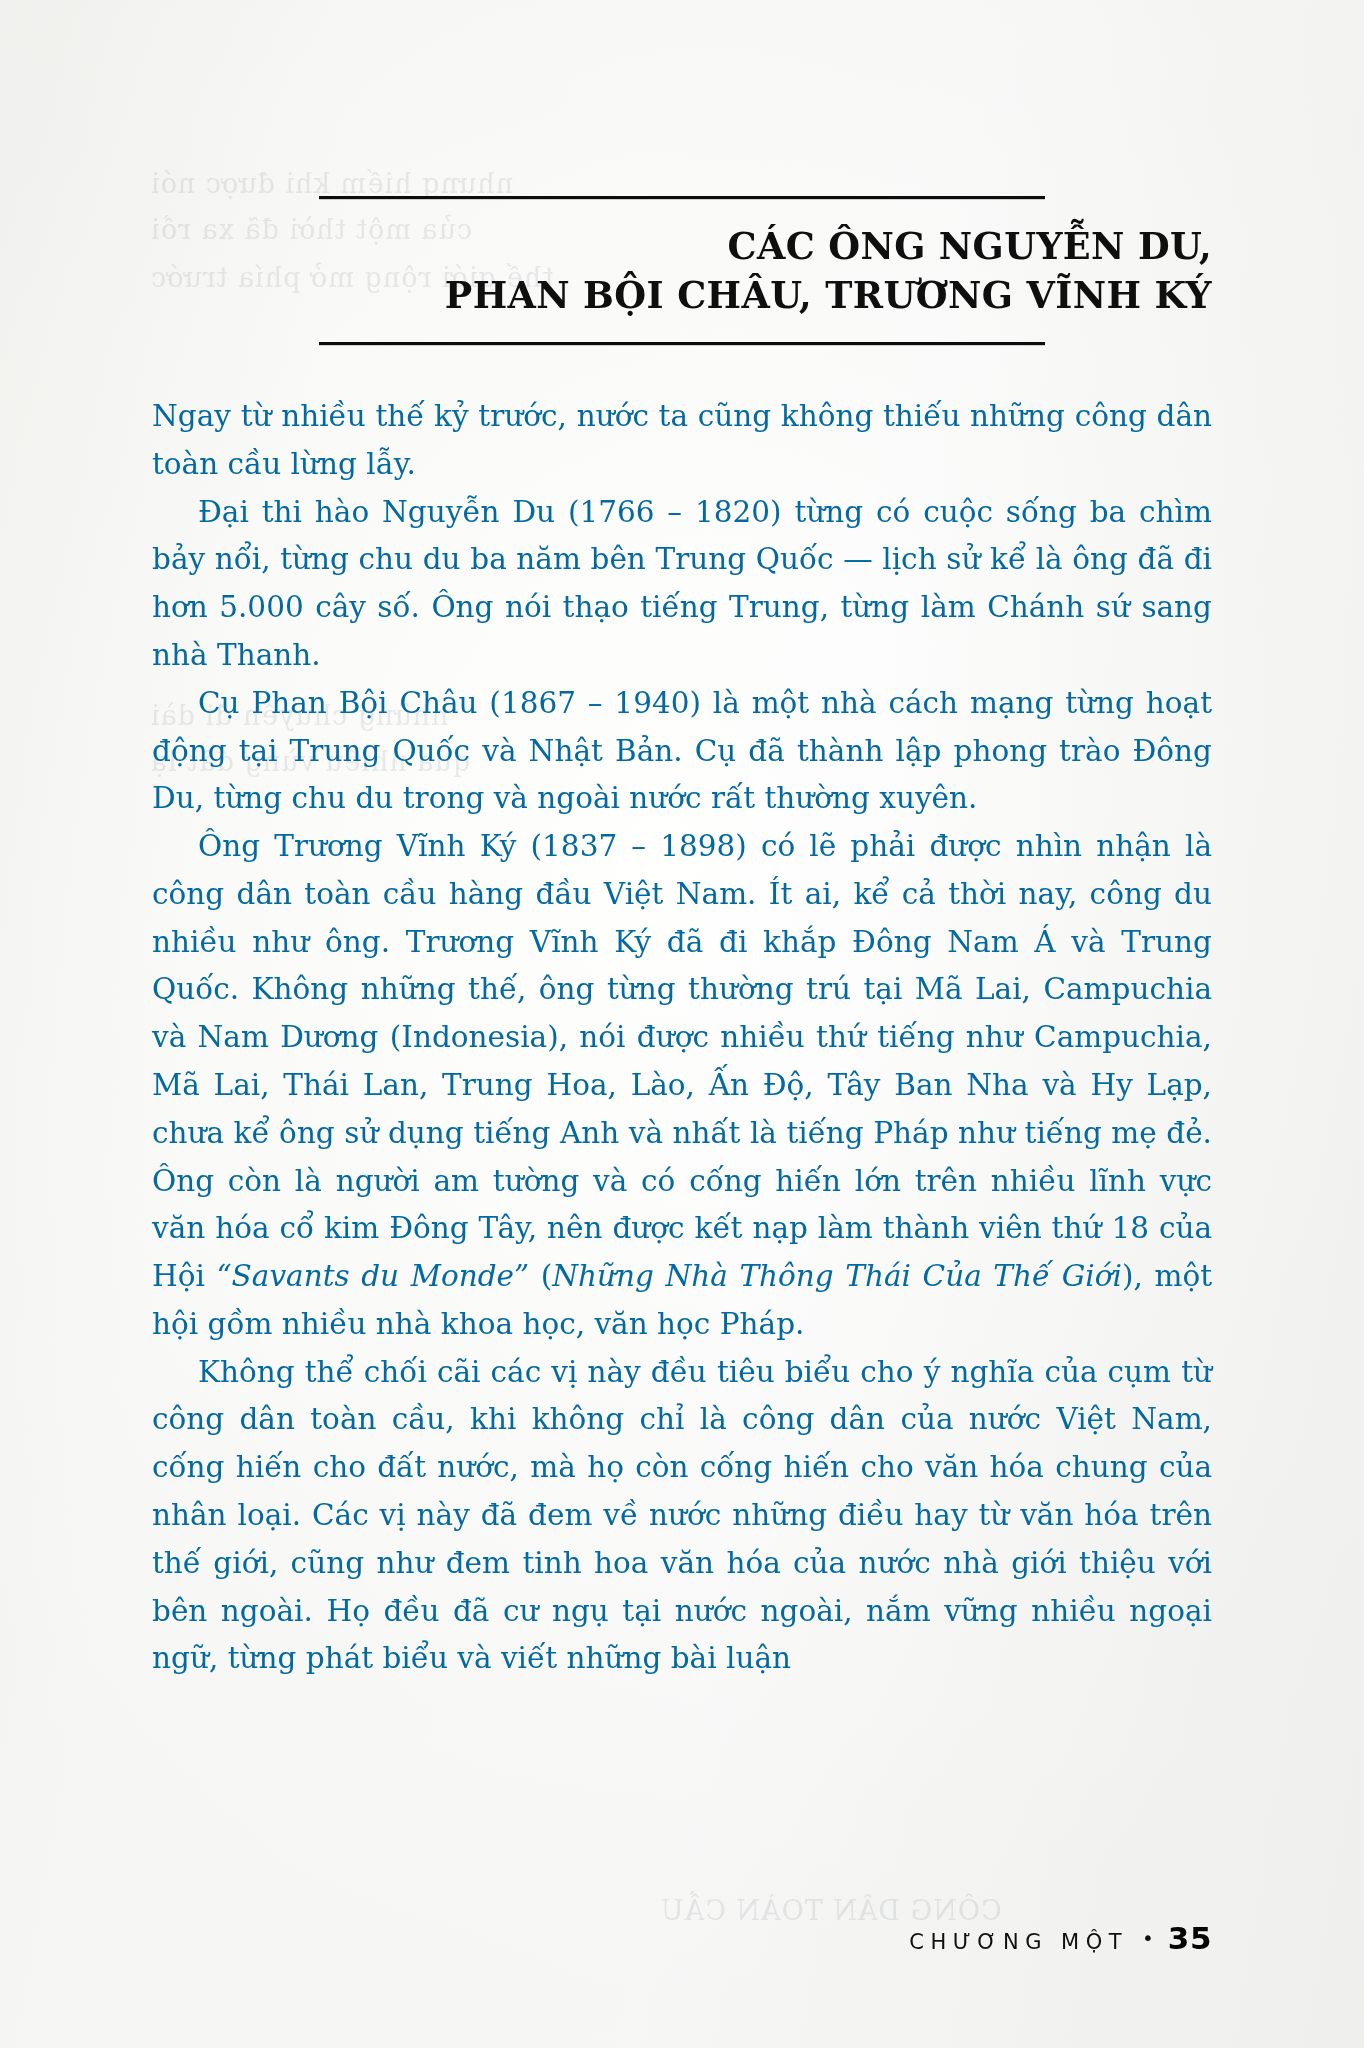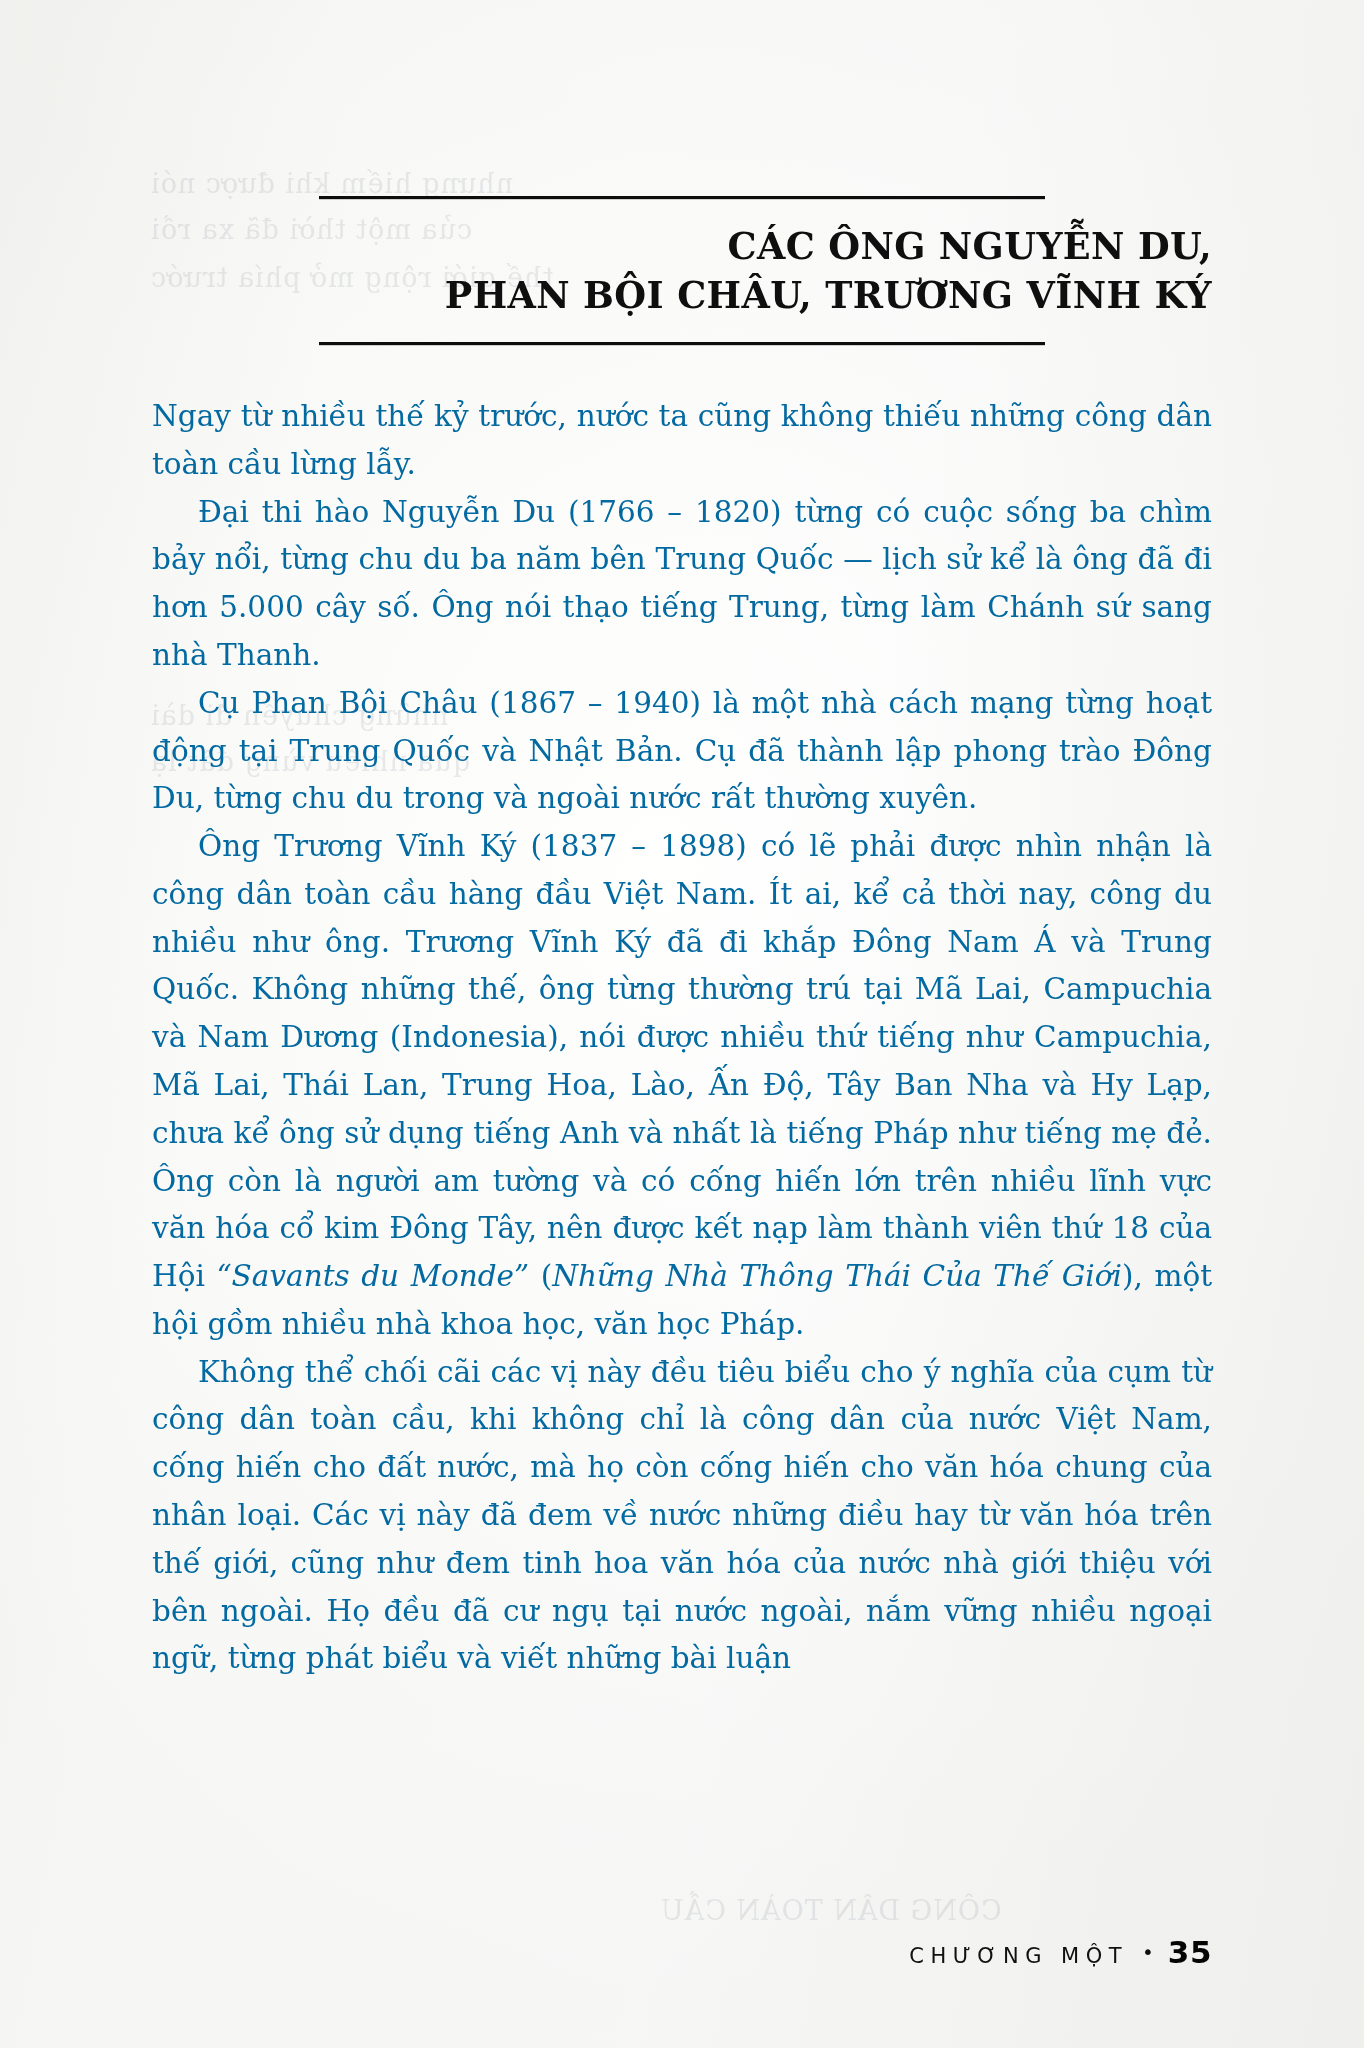--- a/index.html
+++ b/index.html
@@ -102,21 +102,21 @@
   }
 
   .body em {
   }
 
   
   .footer {
     position: absolute;
     z-index: 3;
     right: 152px;
-    bottom: 78px;
+    bottom: 92px;
     display: flex;
     align-items: baseline;
     gap: 14px;
     font-family: "DejaVu Sans", "Liberation Sans", sans-serif;
   }
 
   .footer-chapter {
     font-size: 21px;
     letter-spacing: 6.5px;
     font-weight: 400;

